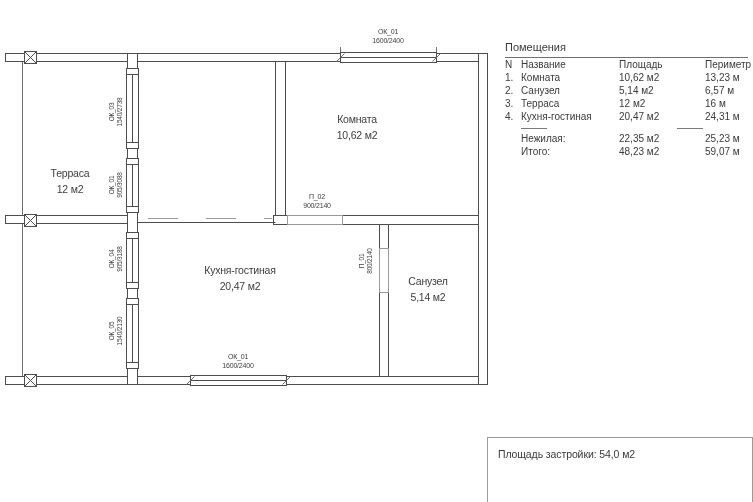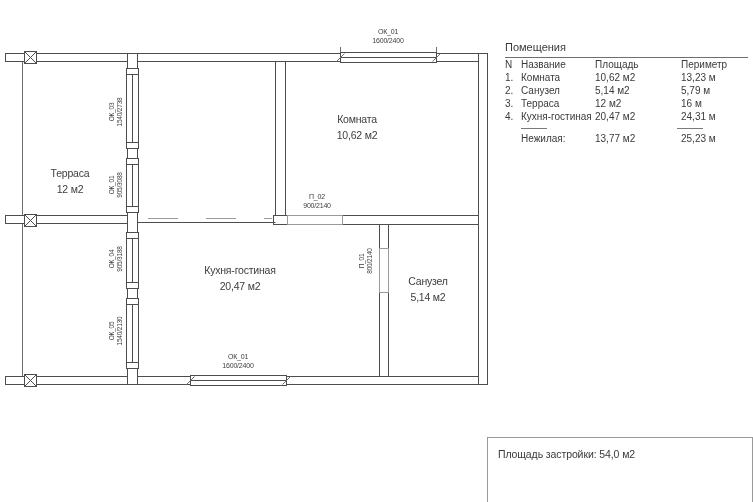--- a/index.html
+++ b/index.html
@@ -19,21 +19,21 @@
   .opening-lbl-sm{font-size:6.5px;line-height:8px;letter-spacing:-0.2px;}
   .opening-lbl span,.opening-lbl-sm span{display:block;}
   .room-lbl{font-size:10.5px;line-height:16px;letter-spacing:-0.2px;}
   .room-lbl span{display:block;}
   
   .rooms-table{position:absolute;left:505px;top:40px;width:243px;font-size:10px;color:#3a3a3a;}
   .tbl-title{text-align:left;font-size:11px;line-height:14px;}
   .tbl-rule{border-top:1px solid #6f6f6f;margin-top:3px;}
   .trow{display:flex;line-height:12px;margin-top:1px;}
   .c-num{width:16px;flex:none;}
-  .c-name{width:74px;flex:none;}
+  .c-name{width:98px;flex:none;}
   .c-area{width:58px;flex:none;}
   .c-per{flex:1;margin-left:28px;}
   .sep-row{display:flex;margin:5px 0 4px 0;}
   .sep-dash{border-top:1px solid #7a7a7a;width:26px;height:0;}
   .sep-sp1{width:16px;flex:none;}
   .sep-sp2{width:130px;flex:none;}
   
   .summary-box{
     position:absolute;left:487px;top:437px;width:266px;height:76px;
     border:1px solid #9a9a9a;background:#fff;box-sizing:border-box;
@@ -188,21 +188,21 @@
   <div class="trow">
     <div class="c-num">1.</div>
     <div class="c-name">Комната</div>
     <div class="c-area">10,62 м2</div>
     <div class="c-per">13,23 м</div>
   </div>
   <div class="trow">
     <div class="c-num">2.</div>
     <div class="c-name">Санузел</div>
     <div class="c-area">5,14 м2</div>
-    <div class="c-per">5,79 м</div>
+    <div class="c-per">6,57 м</div>
   </div>
   <div class="trow">
     <div class="c-num">3.</div>
     <div class="c-name">Терраса</div>
     <div class="c-area">12 м2</div>
     <div class="c-per">16 м</div>
   </div>
   <div class="trow">
     <div class="c-num">4.</div>
     <div class="c-name">Кухня-гостиная</div>
@@ -213,20 +213,26 @@
   <div class="sep-row">
     <div class="sep-sp1"></div>
       <div class="sep-dash"></div>
     <div class="sep-sp2"></div>
       <div class="sep-dash"></div>
   </div>
 
   <div class="trow">
     <div class="c-num"></div>
     <div class="c-name">Нежилая:</div>
-    <div class="c-area">13,77 м2</div>
+    <div class="c-area">22,35 м2</div>
     <div class="c-per">25,23 м</div>
+  </div>
+  <div class="trow">
+    <div class="c-num"></div>
+    <div class="c-name">Итого:</div>
+    <div class="c-area">48,23 м2</div>
+    <div class="c-per">59,07 м</div>
   </div>
 </div>
 
 <div class="summary-box">
   <div>Площадь застройки: 54,0 м2</div>
 </div>
 
 </body></html>

